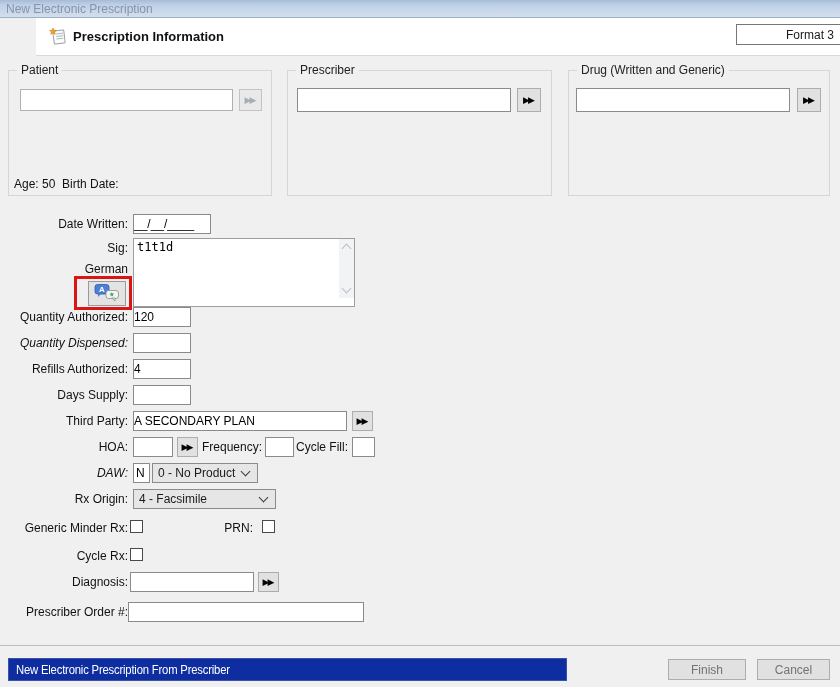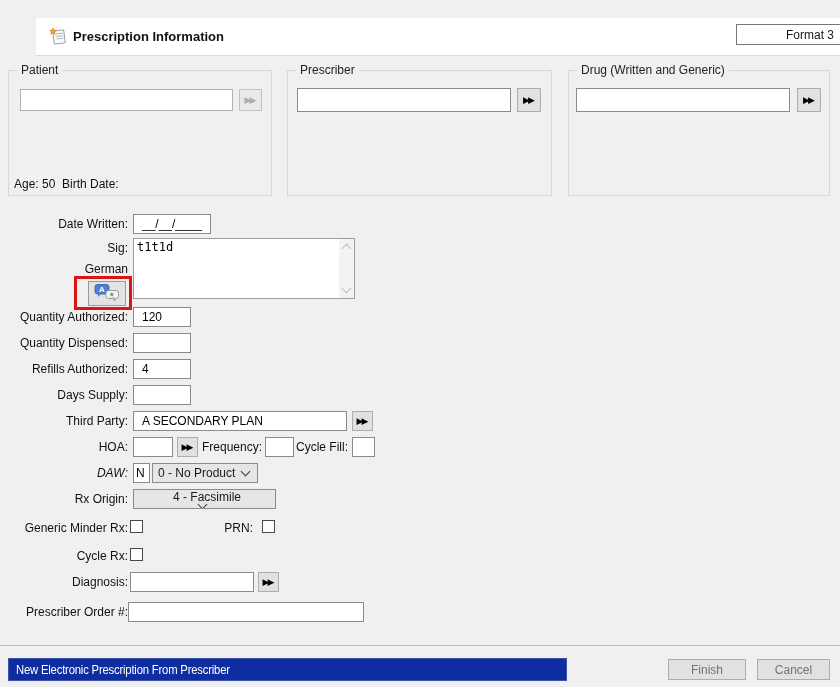--- a/index.html
+++ b/index.html
@@ -30,35 +30,35 @@
   .chev {
     width:7px; height:7px; border-right:1.6px solid #3c3c3c; border-bottom:1.6px solid #3c3c3c;
     transform:rotate(45deg); margin:-3px 8px 0 4px; flex:0 0 auto;
   }
   
   .fs { position:absolute; border:1px solid #d6d6d6; background:#f0f0f0;padding-left:16px; }
   .fs .legend { position:absolute; top:-8px; left:8px; background:#f0f0f0; padding:0 4px; color:#222; }
   
   .tb {
     position:absolute; border:1px solid #8a8a8a; background:#ffffff; font-family:"Liberation Sans", sans-serif;
-    font-size:12px; padding:0 8px; color:#000; outline:none;
+    font-size:12px; padding:0 0; color:#000; outline:none;
   }
   .tb.light { border-color:#b0b0b0; }
   
   .lk {
     position:absolute; background:#e1e1e1; border:1px solid #adadad;
     display:flex; align-items:center; justify-content:center; cursor:pointer;
     font-size:9px; color:#000; letter-spacing:-2px; padding-right:2px;
   }
   .lk.disabled { background:#e9e9e9; border-color:#c3c3c3; color:#a6adb5; cursor:default; }
   
   .lb { position:absolute; left:0; width:128px; text-align:right; color:#111; white-space:nowrap; }
   .lbx { position:absolute; text-align:right; color:#111; white-space:nowrap; }
   
-  .sigwrap { position:absolute; left:133px; top:238px; width:222px; height:61px; border:1px solid #9d9d9d; background:#fff;padding-left:48px; }
+  .sigwrap { position:absolute; left:133px; top:238px; width:222px; height:69px; border:1px solid #9d9d9d; background:#fff;padding-left:48px; }
   .sigtext {
     position:absolute; left:0; top:0; width:205px; height:59px; border:none; resize:none; outline:none;
     font-family:"DejaVu Sans Mono", monospace; font-size:12px; padding:1px 3px; background:#fff; color:#000;
   }
   .sigscroll { position:absolute; right:0; top:0; width:15px; height:59px; background:#f2f3f4; }
   .sarr { position:absolute; left:4px; width:7px; height:7px; border-right:1.5px solid #b9bfc6; border-bottom:1.5px solid #b9bfc6; }
   .sarr.up { top:6px; transform:rotate(-135deg); }
   .sarr.dn { bottom:6px; transform:rotate(45deg); }
   
   .redrect { position:absolute; left:74px; top:276px; width:58px; height:34px; border:3px solid #dd1414; }
@@ -79,20 +79,23 @@
     position:absolute; background:#e1e1e1; border:1px solid #adadad; font-family:"Liberation Sans", sans-serif;
     font-size:12px; color:#737373; display:flex; align-items:center; justify-content:center; cursor:pointer;
   }
   .agewrap { position:absolute; color:#111; }
 </style>
 </head>
 <body>
 
 <div class="win">
 
+  <div class="titlebar">
+    <span class="titletext">New Electronic Prescription</span>
+  </div>
 
   <div class="header">
     <span class="hicon">
       <svg width="20" height="20" viewBox="0 0 20 20">
         <rect x="5.5" y="3.5" width="11" height="13" rx="1" fill="#fbfbfb" stroke="#98a2ac" transform="rotate(-7 11 10)"></rect>
         <line x1="8" y1="7" x2="15" y2="6.2" stroke="#aeb6be" stroke-width="1"></line>
         <line x1="8.2" y1="9.5" x2="15.2" y2="8.7" stroke="#aeb6be" stroke-width="1"></line>
         <line x1="8.4" y1="12" x2="15.4" y2="11.2" stroke="#aeb6be" stroke-width="1"></line>
         <path d="M5 1 L6 3.3 L8.4 3.4 L6.6 5 L7.2 7.3 L5 6 L2.8 7.3 L3.4 5 L1.6 3.4 L4 3.3 Z" fill="#f6a028" stroke="#d47d10" stroke-width="0.6"></path>
       </svg>
@@ -153,21 +156,21 @@
         <rect x="12" y="7.5" width="12.5" height="8" rx="2.5" fill="#f3f3f3" stroke="#8c8c8c" stroke-width="0.8"></rect>
         <path d="M21 15 L21 18 L17.8 15 Z" fill="#f3f3f3" stroke="#8c8c8c" stroke-width="0.8"></path>
         <path d="M17.8 9 L18.5 10.6 L20.2 10.7 L18.9 11.8 L19.3 13.4 L17.8 12.5 L16.3 13.4 L16.7 11.8 L15.4 10.7 L17.1 10.6 Z" fill="#3fae49"></path>
       </svg>
     </span>
   </div>
 
   <span class="lb" style="top:310px;">Quantity Authorized:</span>
   <input class="tb" style="left: 133px; top: 307px; width: 58px; height: 20px;" value="120">
 
-  <span class="lb" style="top:336px;">Quantity Dispensed:</span>
+  <span class="lb" style="top:336px;font-style:italic;">Quantity Dispensed:</span>
   <input class="tb" style="left: 133px; top: 333px; width: 58px; height: 20px;" value="">
 
   <span class="lb" style="top:362px;">Refills Authorized:</span>
   <input class="tb" style="left: 133px; top: 359px; width: 58px; height: 20px;" value="4">
 
   <span class="lb" style="top:388px;">Days Supply:</span>
   <input class="tb" style="left: 133px; top: 385px; width: 58px; height: 20px;" value="">
 
   <span class="lb" style="top:414px;">Third Party:</span>
   <input class="tb" style="left: 133px; top: 411px; width: 214px; height: 20px;" value="A SECONDARY PLAN">
@@ -186,21 +189,21 @@
   <input class="tb" style="left: 352px; top: 437px; width: 23px; height: 20px;" value="">
 
   <span class="lb" style="top:466px;font-style:italic;">DAW:</span>
   <input class="tb" style="left: 133px; top: 463px; width: 17px; height: 20px; padding: 0px 2px;" value="N">
   <div class="combo" style="left:152px; top:463px; width:106px; height:20px;">
     <span class="cval">0 - No Product Se</span>
     <span class="chev"></span>
   </div>
 
   <span class="lb" style="top:492px;">Rx Origin:</span>
-  <div class="combo" style="left:133px; top:489px; width:143px; height:20px;flex-direction:column;">
+  <div class="combo" style="left:133px; top:489px; width:143px; height:20px;">
     <span class="cval">4 - Facsimile</span>
     <span class="chev"></span>
   </div>
 
   <span class="lb" style="top:521px;">Generic Minder Rx:</span>
   <div class="cb" style="left:130px; top:520px;"></div>
   <span class="lbx" style="left:200px; width:53px; top:521px;">PRN:</span>
   <div class="cb" style="left:262px; top:520px;"></div>
 
   <span class="lb" style="top:549px;">Cycle Rx:</span>

